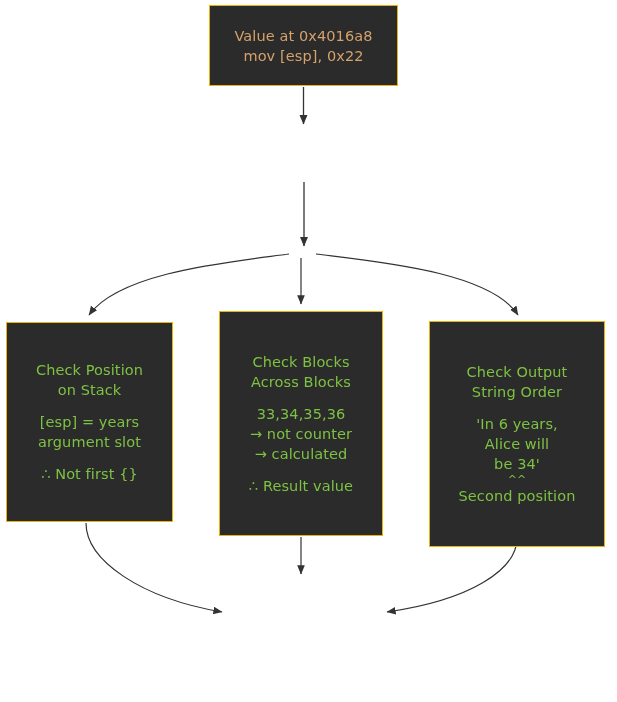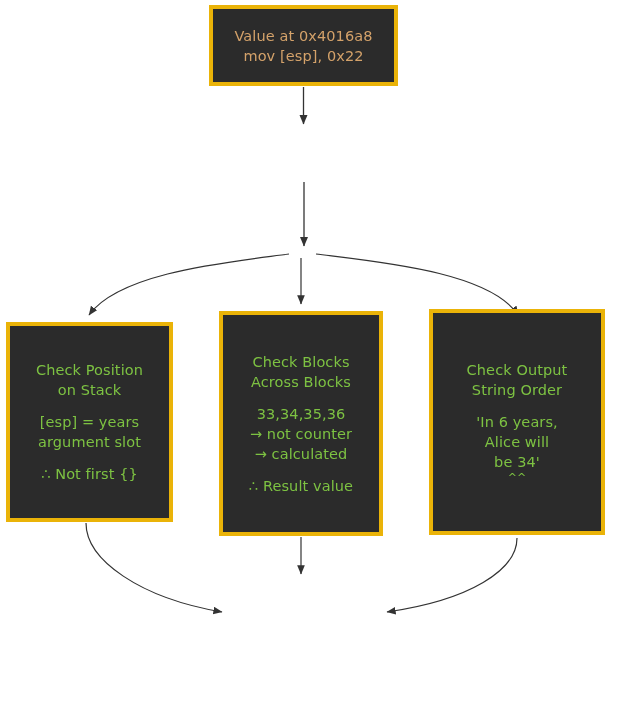--- a/index.html
+++ b/index.html
@@ -23,21 +23,21 @@
     left: 0;
     top: 0;
     width: 617px;
     height: 702px;
     pointer-events: none;
   }
   .node {
     position: absolute;
     box-sizing: border-box;
     background: #2b2b2b;
-    border: 4px solid #eab308;
+    border: 1px solid #eab308;
     display: flex;
     flex-direction: column;
     align-items: center;
     justify-content: center;
     text-align: center;
     line-height: 1.38;
     font-size: 14.5px;
     letter-spacing: 0.1px;
   }
   .node .line {
@@ -57,21 +57,21 @@
   .small-caret {
     font-size: 11px;
     line-height: 1.1;
   }
 
   
   #node-value    { left: 209px; top: 5px;   width: 189px; height: 81px; }
   #node-convert  { left: 210px; top: 131px; width: 188px; height: 50px; }
   #node-position { left: 6px;   top: 322px; width: 167px; height: 200px; }
   #node-pattern  { left: 219px; top: 311px; width: 164px; height: 225px; }
-  #node-output   { left: 429px; top: 309px; width: 176px; height: 226px; }
+  #node-output   { left: 429px; top: 321px; width: 176px; height: 226px; }
   #node-conclusion { left: 230px; top: 581px; width: 149px; height: 100px; }
 </style>
 </head>
 <body>
 
 <div id="diagram">
 
   <svg id="edges" viewBox="0 0 617 702">
     <defs>
       <marker id="arrow" markerWidth="9" markerHeight="9" refX="7.2" refY="3.2" orient="auto" markerUnits="strokeWidth">
@@ -124,16 +124,17 @@
   </div>
 
   <div class="node green" id="node-output">
     <span class="line">Check Output</span>
     <span class="line">String Order</span>
     <span class="spacer"></span>
     <span class="line">'In 6 years,</span>
     <span class="line">Alice will</span>
     <span class="line">be 34'</span>
     <span class="line small-caret">^^</span>
+    <span class="line">Second position</span>
   </div>
 
 
 </div>
 
 </body></html>

